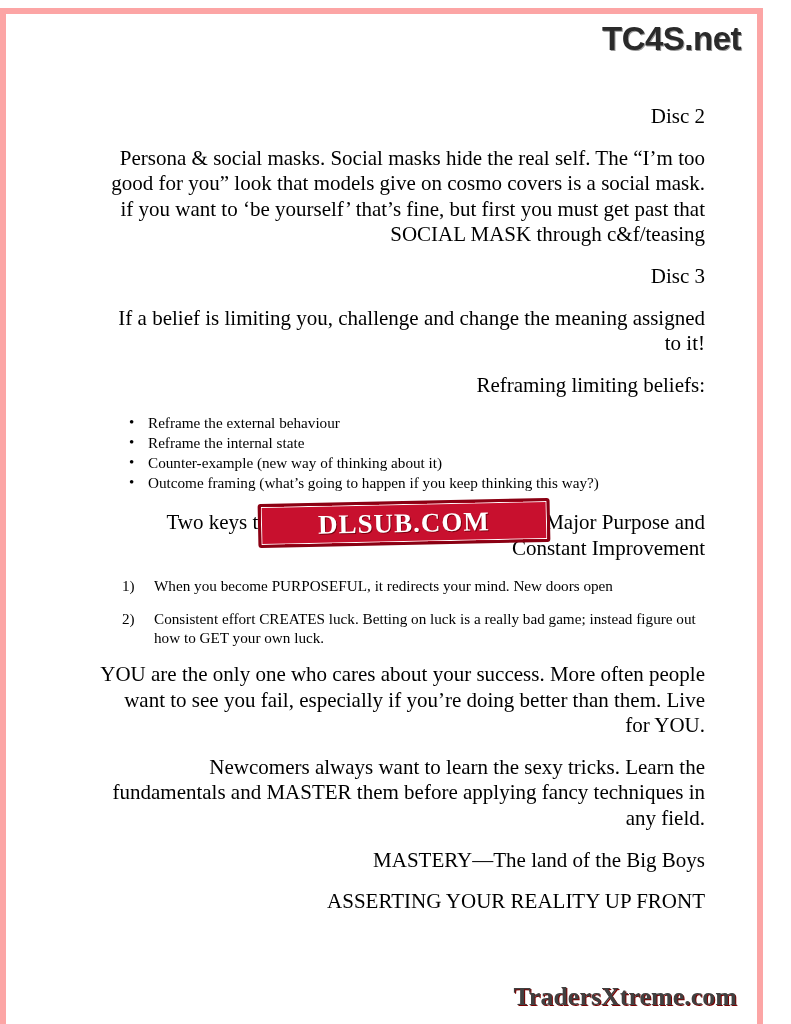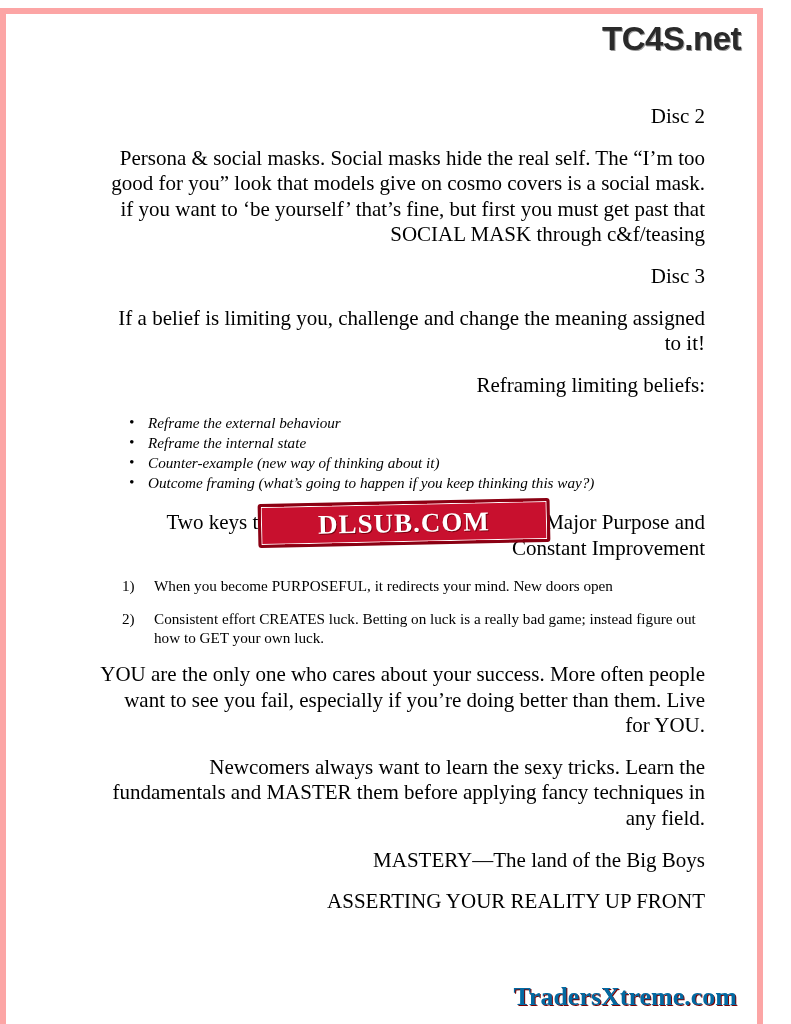--- a/index.html
+++ b/index.html
@@ -40,21 +40,21 @@
   }
 
   
   .bottom-watermark {
     position: absolute;
     bottom: 16px;
     right: 20px;
     font-family: "Liberation Serif", serif;
     font-weight: bold;
     font-size: 26px;
-    color: #0369a1;
+    color: #404040;
     text-shadow: 1px 1px 0 #7a0000;
     line-height: 1;
   }
 
   
   .stamp {
     position: absolute;
     left: 252px;
     top: 487px;
     width: 286px;
@@ -88,21 +88,20 @@
     font-size: 21px;
     line-height: 1.22;
     margin: 0 0 16px 0;
     text-align: right;
   }
 
   ul.bullets {
     margin: 6px 0 8px 0;
     padding-left: 50px;
     list-style: none;
-    font-style: italic;
   }
   ul.bullets li {
     font-size: 15.2px;
     line-height: 1.23;
     margin: 0 0 1px 0;
     position: relative;
     padding-left: 0;
   }
   ul.bullets li::before {
     content: "\2022";

